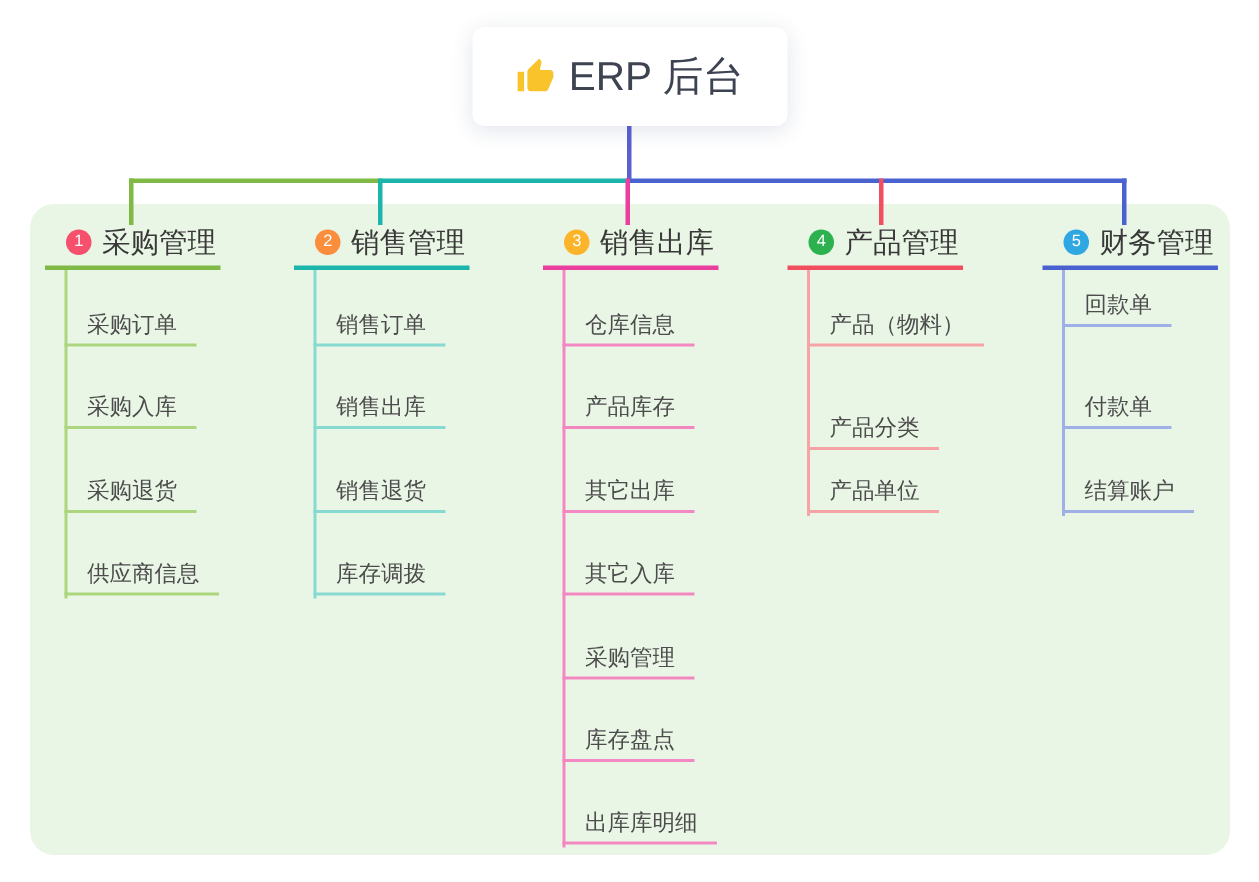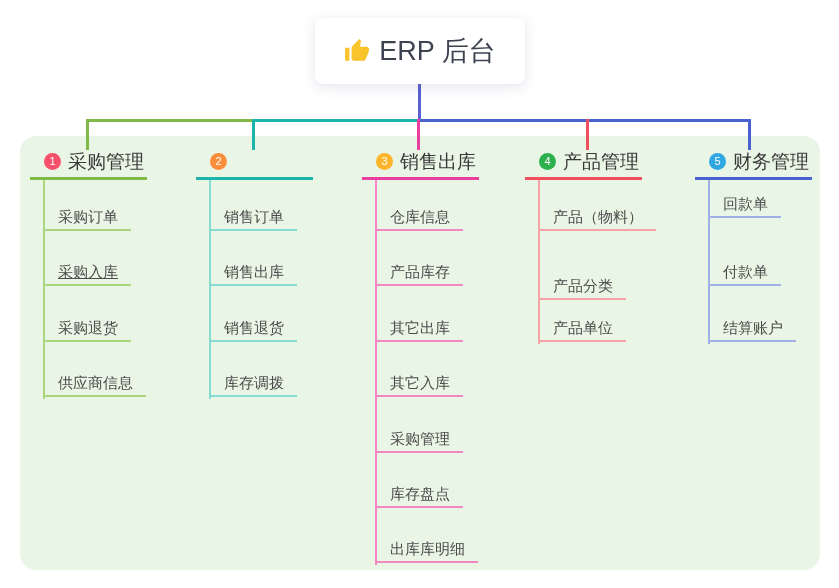--- a/index.html
+++ b/index.html
@@ -56,29 +56,30 @@
   </div>
 
   <div class="branch b0">
     <div class="hdr" style="border-bottom-color: rgb(126, 186, 69);">
       <span class="badge" style="background: rgb(247, 80, 109);">1</span>
       <span class="title">采购管理</span>
     </div>
     <div class="vline" style="background: rgb(171, 213, 126); height: 219.2px;"></div>
     <div class="items">
         <div class="item" style="top: 55px; border-bottom-color: rgb(171, 213, 126);"><span>采购订单</span></div>
-        <div class="item" style="top: 110.4px; border-bottom-color: rgb(171, 213, 126); text-decoration: underline;"><span>采购入库</span></div>
+        <div class="item" style="top: 110.4px; border-bottom-color: rgb(171, 213, 126);"><span>采购入库</span></div>
         <div class="item" style="top: 165.8px; border-bottom-color: rgb(171, 213, 126);"><span>采购退货</span></div>
         <div class="item" style="top: 221.2px; border-bottom-color: rgb(171, 213, 126);"><span>供应商信息</span></div>
       </div>
   </div>
 
   <div class="branch b1">
     <div class="hdr" style="border-bottom-color: rgb(28, 181, 171);">
       <span class="badge" style="background: rgb(251, 142, 60);">2</span>
+      <span class="title">销售管理</span>
     </div>
     <div class="vline" style="background: rgb(135, 218, 210); height: 219.2px;"></div>
     <div class="items">
         <div class="item" style="top: 55px; border-bottom-color: rgb(135, 218, 210);"><span>销售订单</span></div>
         <div class="item" style="top: 110.4px; border-bottom-color: rgb(135, 218, 210);"><span>销售出库</span></div>
         <div class="item" style="top: 165.8px; border-bottom-color: rgb(135, 218, 210);"><span>销售退货</span></div>
         <div class="item" style="top: 221.2px; border-bottom-color: rgb(135, 218, 210);"><span>库存调拨</span></div>
       </div>
   </div>
 

